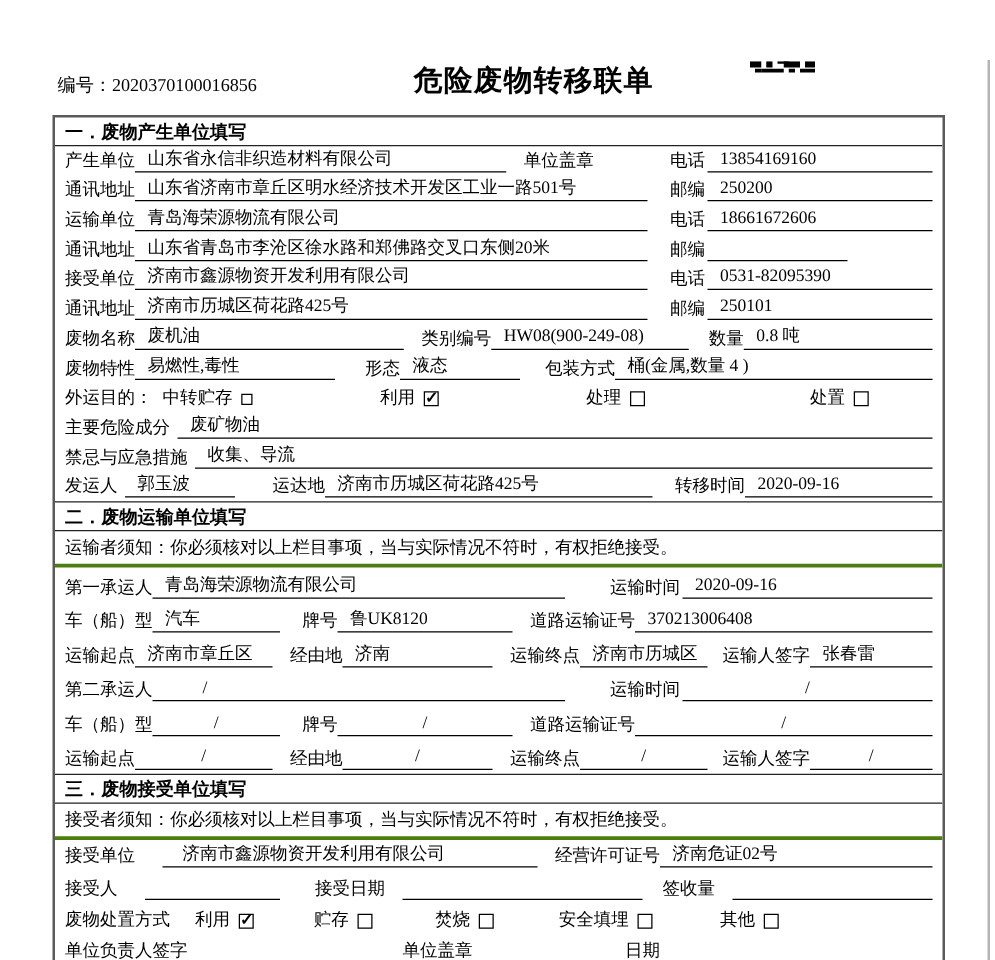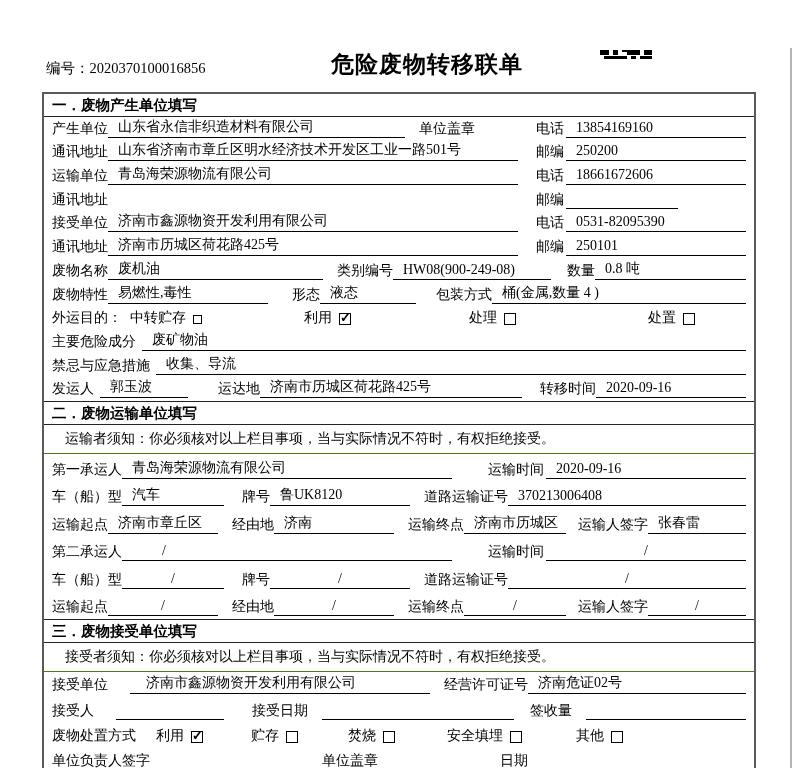--- a/index.html
+++ b/index.html
@@ -16,22 +16,22 @@
 
   .form-table {
     position:absolute; left:42px; top:44px; width:714px; height:706px;
     border:2px solid #5a5a5a; box-sizing:border-box;
     display:flex; flex-direction:column; background:#fff; overflow:hidden;
   }
   .sec { display:flex; flex-direction:column; }
   .sec2, .sec3 { border-top:1px solid #222; }
   .st { height:23px; box-sizing:border-box; font-weight:bold; font-size:14.5px;
         border-bottom:1px solid #222; display:flex; align-items:center; padding:0 8px; }
-  .notice { height:29px; box-sizing:border-box; border-bottom:1px solid #4d7c0f;
-        display:flex; align-items:center; padding:0 21px; }
+  .notice { height:29px; box-sizing:border-box; border-bottom:3px solid #4d7c0f;
+        display:flex; align-items:center; padding:0 8px; }
   .row { display:flex; align-items:flex-end; padding:0 8px 3px; box-sizing:border-box; }
   .r1 { height:23.7px; } .r2 { height:27.5px;justify-content:center; } .r3 { height:25.2px; }
   .lb { white-space:nowrap; }
   .u  { border-bottom:1px solid #000; padding:0 2px 1px 10px; white-space:nowrap;
         overflow:hidden; box-sizing:border-box; }
   .fl { flex:1; }
   .uc { text-align:center; padding-left:2px; }
   .rg { margin-left:auto; width:210px; display:flex; align-items:flex-end; }
   .rg .lb { margin-right:2px; }
   .cb { display:inline-block; width:12px; height:12px; border:1.5px solid #000;
@@ -92,20 +92,21 @@
         <span class="lb">运输单位</span>
         <span class="u" style="width:410px">青岛海荣源物流有限公司</span>
         <span class="rg">
           <span class="lb">电话</span>
           <span class="u fl">18661672606</span>
         </span>
       </div>
 
       <div class="row r1">
         <span class="lb">通讯地址</span>
+        <span class="u" style="width:410px">山东省青岛市李沧区徐水路和郑佛路交叉口东侧20米</span>
         <span class="rg">
           <span class="lb">邮编</span>
           <span class="u" style="width:112px"></span>
         </span>
       </div>
 
       <div class="row r1">
         <span class="lb">接受单位</span>
         <span class="u" style="width:410px">济南市鑫源物资开发利用有限公司</span>
         <span class="rg">

